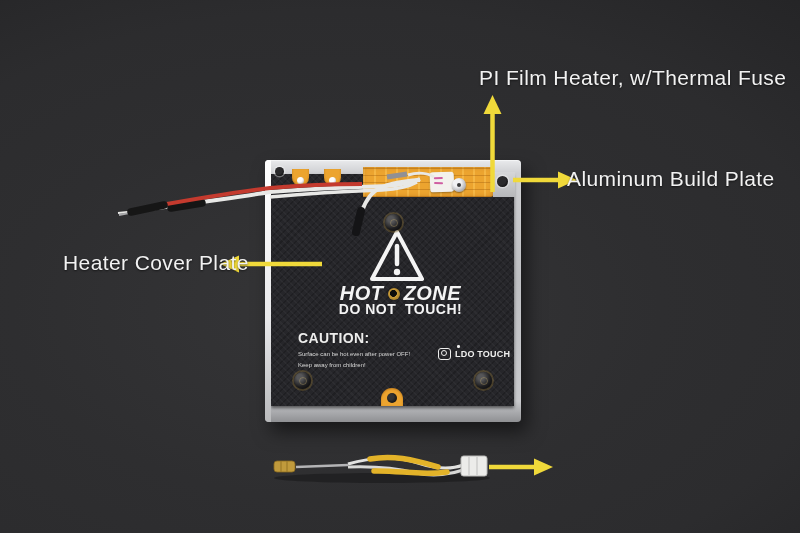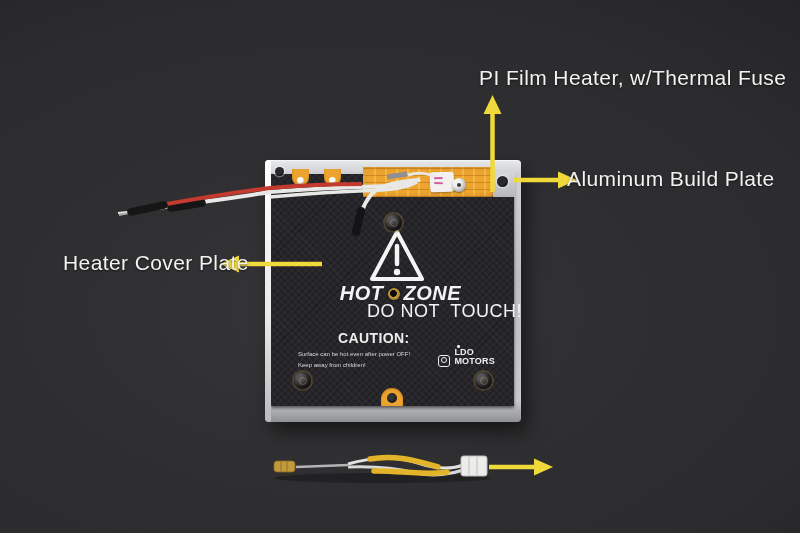--- a/index.html
+++ b/index.html
@@ -66,23 +66,23 @@
   .screw::after{content:"";position:absolute;left:4.5px;top:4.5px;width:8px;height:8px;border-radius:50%;
     border:1px solid rgba(200,175,110,.35);box-sizing:border-box;}
   .screw-top{left:114px;top:40px;} .screw-bl{left:23px;top:198px;} .screw-br{left:204px;top:198px;}
   
   .warn-triangle{position:absolute;left:97px;top:54px;z-index:3;}
   .hot-zone-row{position:absolute;left:8px;top:108px;width:100%;display:flex;align-items:center;justify-content:center;gap:4px;
     color:var(--warning-white);font-size:20px;font-weight:bold;letter-spacing:.5px;z-index:3;font-style:italic;}
   .grommet{width:12px;height:12px;border-radius:50%;
     background:radial-gradient(circle at 45% 45%, #0c0c0c 0 34%, #c89a38 40%, #8a6a22 100%);
     box-shadow:0 0 2px rgba(0,0,0,.6);}
-  .do-not-touch{position:absolute;left:8px;top:127px;width:100%;text-align:right;color:var(--warning-white);
-    font-size:18px;font-weight:normal;letter-spacing:.5px;white-space:pre;z-index:3;}
-  .caution-title{position:absolute;left:27px;top:156px;color:#ededec;font-size:14px;font-weight:bold;letter-spacing:.4px;z-index:3;margin-left:40px;}
+  .do-not-touch{position:absolute;left:8px;top:127px;width:100%;text-align:center;color:var(--warning-white);
+    font-size:14px;font-weight:bold;letter-spacing:.5px;white-space:pre;z-index:3;}
+  .caution-title{position:absolute;left:27px;top:156px;color:#ededec;font-size:14px;font-weight:bold;letter-spacing:.4px;z-index:3;}
   .caution-line1{position:absolute;left:27px;top:177px;color:#d9d9d8;font-size:6px;z-index:3;}
   .caution-line2{position:absolute;left:27px;top:188px;color:#d9d9d8;font-size:6px;z-index:3;}
   .brand-row{position:absolute;left:167px;top:174px;display:flex;align-items:flex-end;gap:4px;z-index:3;}
   .brand-icon{position:relative;width:13px;height:12px;border:1.6px solid #efefee;border-radius:3px;box-sizing:border-box;}
   .brand-icon::after{content:"";position:absolute;left:1.6px;top:1.2px;width:6px;height:6px;border:1.5px solid #efefee;
     border-radius:50%;box-sizing:border-box;}
   .brand-dot{position:absolute;left:19px;top:-3px;width:2.5px;height:2.5px;border-radius:50%;background:#efefee;}
   .brand-text{color:#efefee;font-size:9px;font-weight:bold;letter-spacing:.2px;line-height:1;padding-bottom:1px;}
   
   .layer{position:absolute;left:0;top:0;width:800px;height:533px;pointer-events:none;}
@@ -111,21 +111,21 @@
         <span class="grommet"></span>
         <span>ZONE</span>
       </div>
       <div class="do-not-touch">DO NOT  TOUCH!</div>
       <div class="caution-title">CAUTION:</div>
       <div class="caution-line1">Surface can be hot even after power OFF!</div>
       <div class="caution-line2">Keep away from children!</div>
       <div class="brand-row">
         <span class="brand-icon"></span>
         <span class="brand-dot"></span>
-        <span class="brand-text">LDO MOTORS</span>
+        <span class="brand-text">LDO TOUCH</span>
       </div>
       <div class="screw screw-top"></div>
       <div class="screw screw-bl"></div>
       <div class="screw screw-br"></div>
       <div class="tab-bottom">
         <div class="tab-bottom-hole"></div>
       </div>
     </div>
     <div class="kapton-strip"></div>
     <div class="corner-patch"></div>

